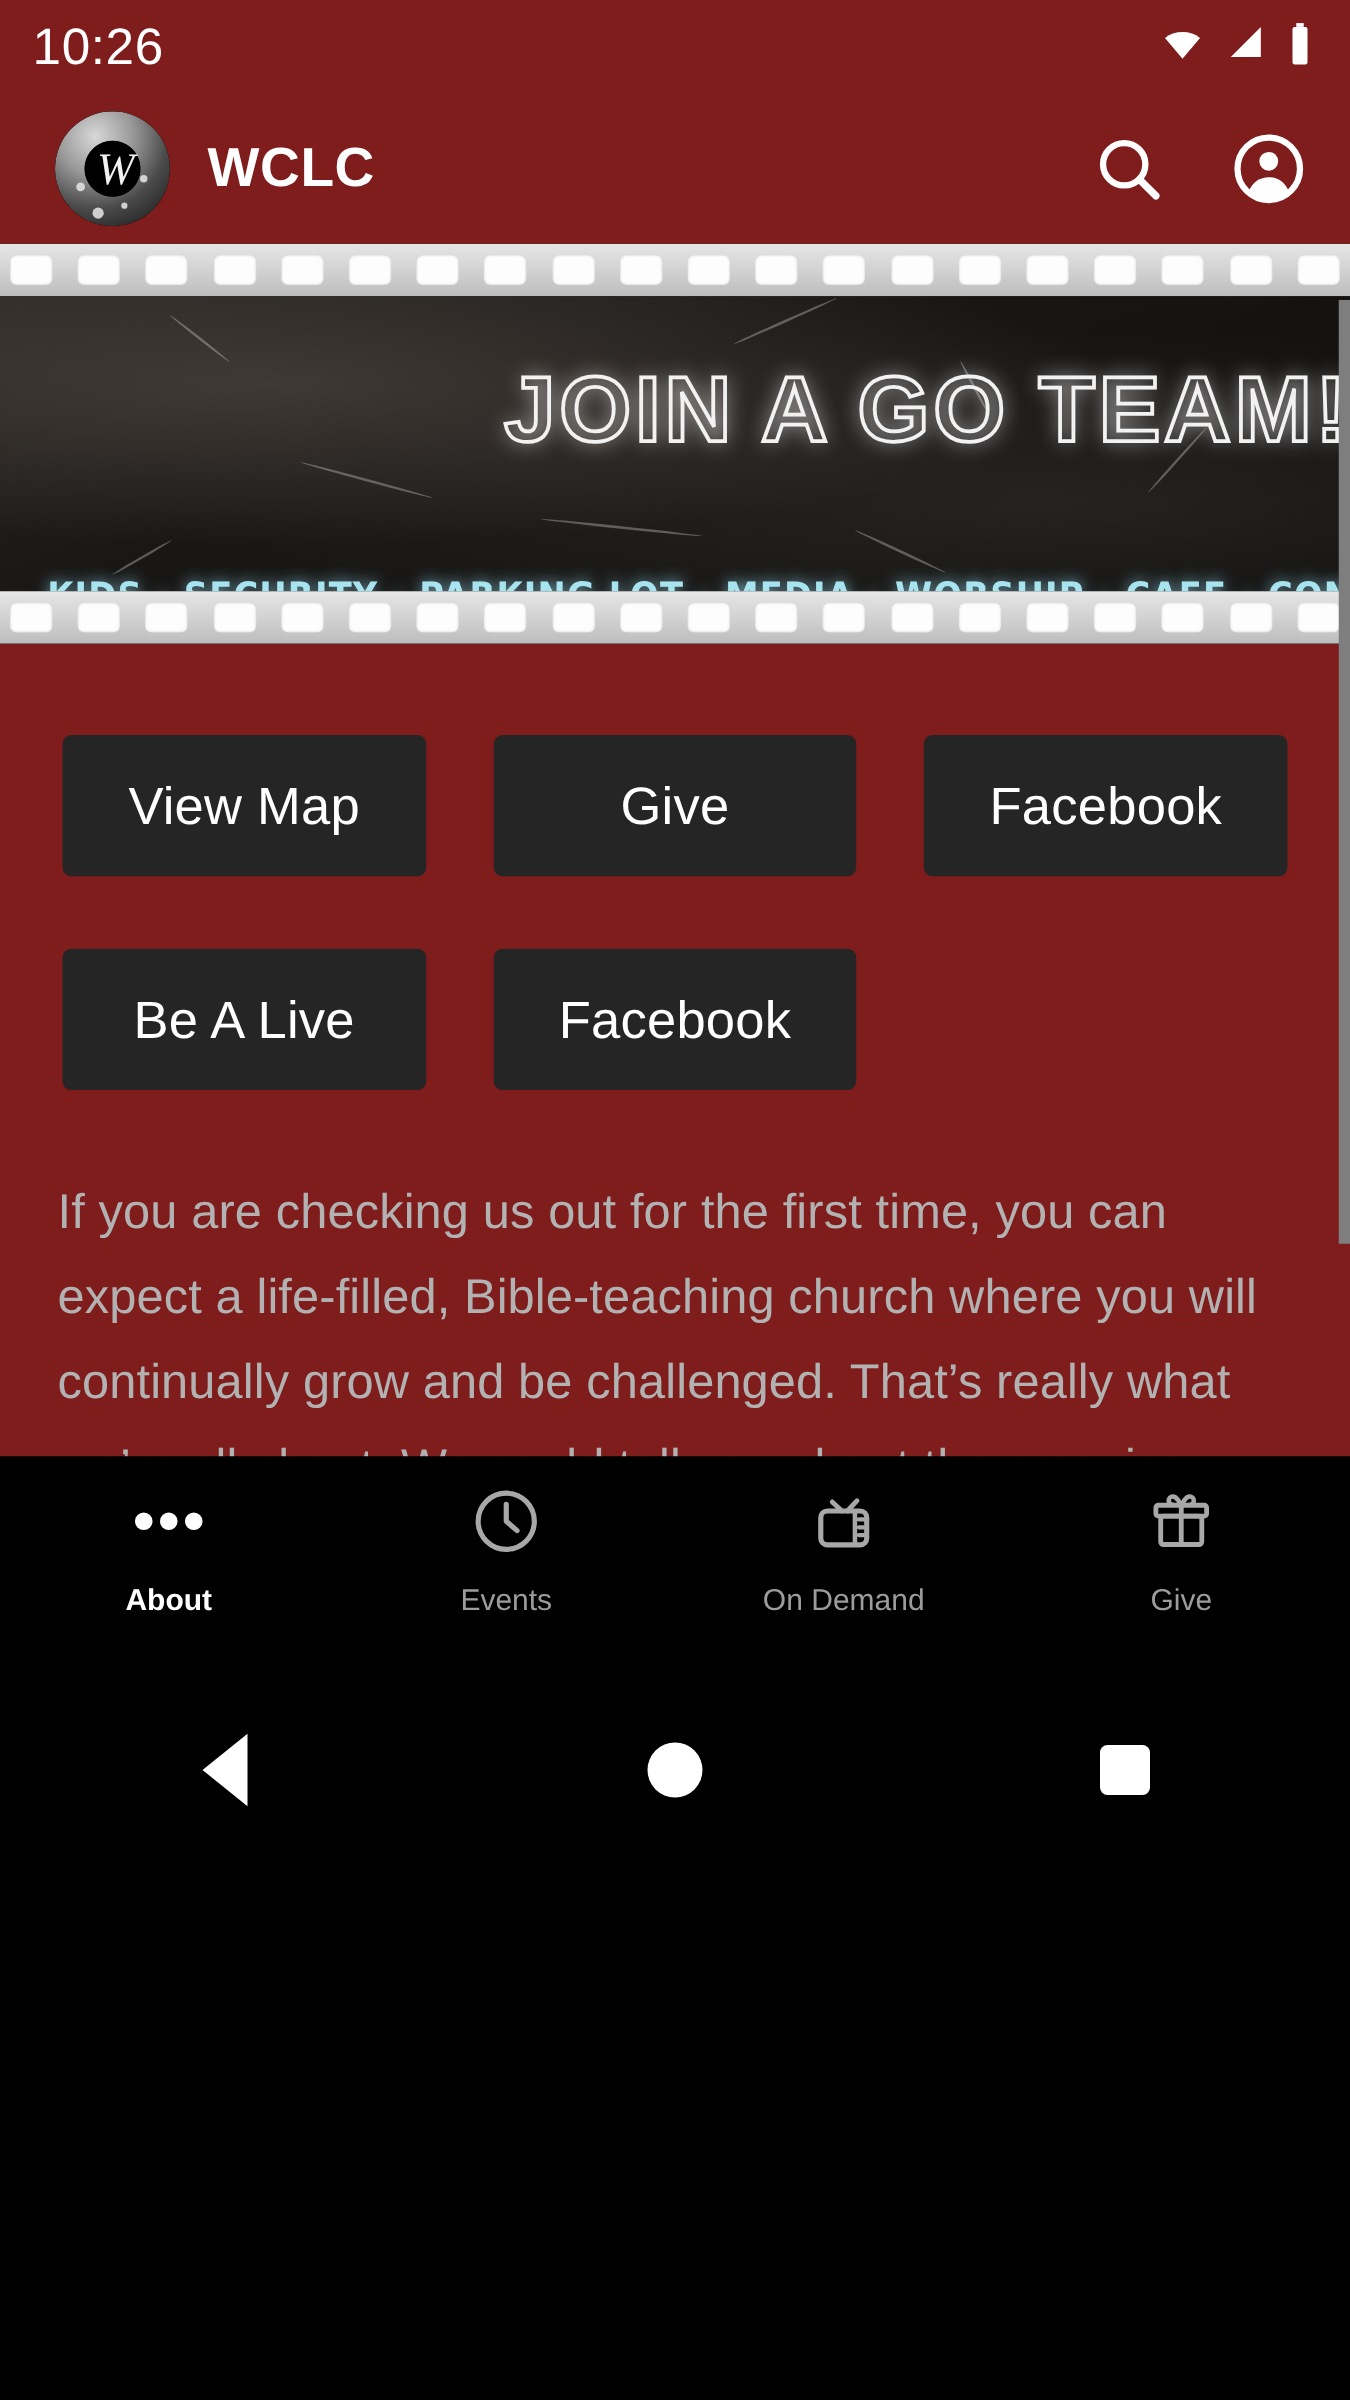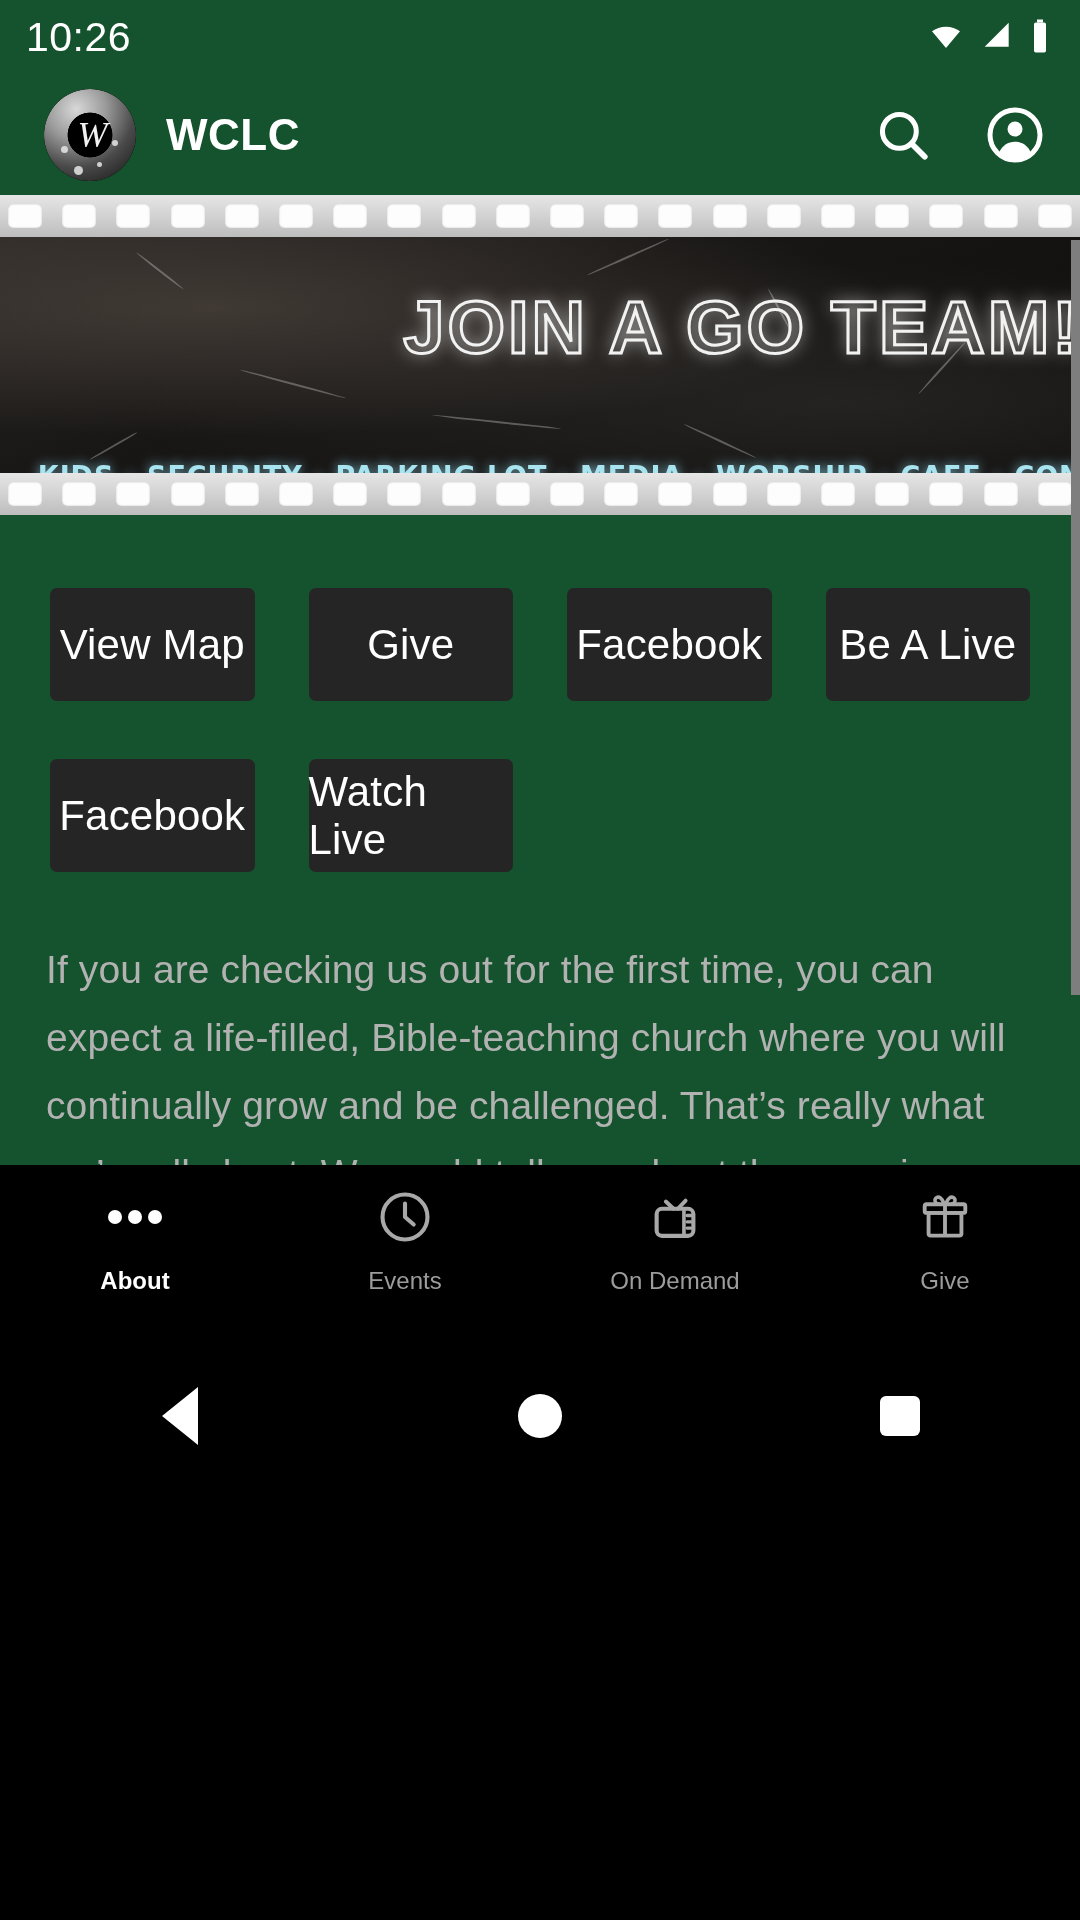--- a/index.html
+++ b/index.html
@@ -2,21 +2,21 @@
 <html><head>
 <meta charset="utf-8">
 <style>
   * { margin:0; padding:0; box-sizing:border-box; }
   html,body{
     width:1080px; height:1920px;
     background:#000;
     font-family:"Liberation Sans", sans-serif;
     overflow:hidden;
   }
-  .phone{ position:relative; width:1080px; height:1472px; background:#14532d; }
+  .phone{ position:relative; width:1080px; height:1472px; background:#7f1d1d; }
 
   
   .statusbar{
     position:absolute; top:0; left:0; width:1080px; height:75px;
     display:flex; align-items:center; justify-content:space-between;
     padding:0 30px 0 26px;
   }
   .status-time{
     color:#fff; font-size:41px; font-weight:400; letter-spacing:.5px;
     line-height:1;
@@ -117,21 +117,21 @@
 
   
   .scrollbar{
     position:absolute; right:0; top:240px; width:9px; height:755px;
     background:#7e7e7e; border-radius:0;
   }
 
   
   .content{ position:absolute; top:515px; left:0; width:1080px; }
   .btn-grid{
-    display:grid; grid-template-columns:1fr 1fr 1fr 1fr;
+    display:grid; grid-template-columns:1fr 1fr 1fr;
     column-gap:54px; row-gap:58px;
     padding:73px 50px 0 50px;
   }
   .tile{
     height:113px; background:#252525; border-radius:7px;
     display:flex; align-items:center; justify-content:center;
     color:#fff; font-size:42px; font-weight:400; cursor:pointer;
     letter-spacing:.2px;
   }
   .about-text{
@@ -289,21 +289,20 @@
 
   <div class="scrollbar"></div>
 
   <div class="content">
     <div class="btn-grid">
       <div class="tile">View Map</div>
       <div class="tile">Give</div>
       <div class="tile">Facebook</div>
       <div class="tile">Be A Live</div>
       <div class="tile">Facebook</div>
-      <div class="tile">Watch Live</div>
     </div>
 
     <div class="about-text">If you are checking us out for the first time, you can expect a life-filled, Bible-teaching church where you will continually grow and be challenged. That’s really what we’re all about. We could tell you about the amazing worship,</div>
   </div>
 
   <div class="bottomnav">
     <div class="navitem active">
       <div class="nav-icon">
         <svg width="58" height="20" viewBox="0 0 58 20">
             <circle cx="9" cy="10" r="7" fill="#fff"></circle>

